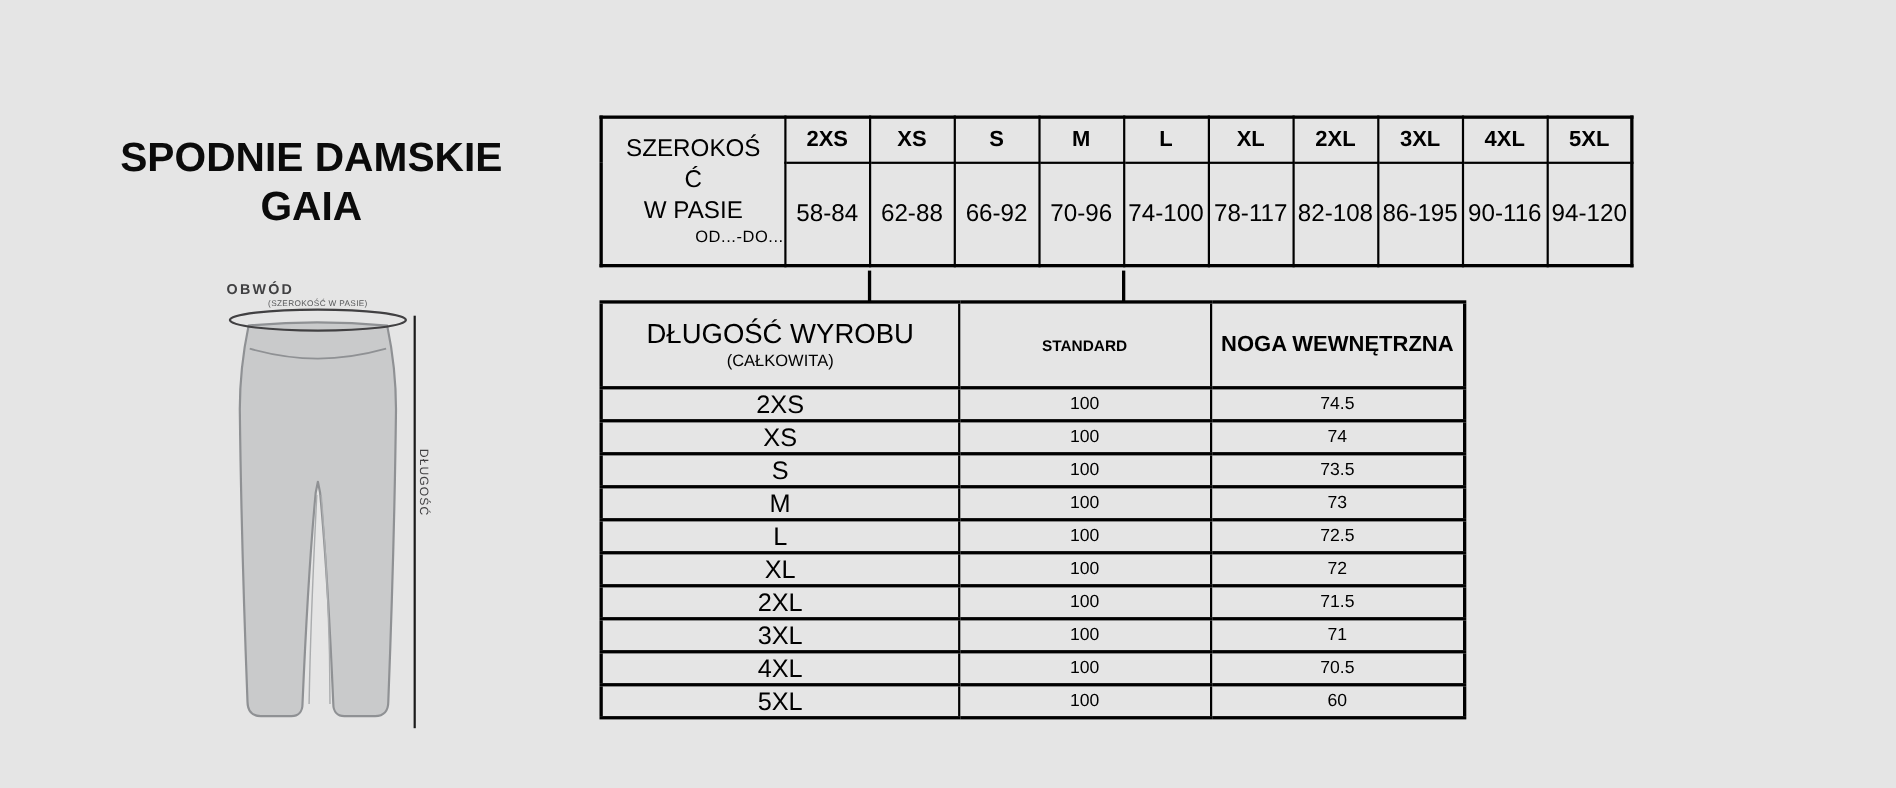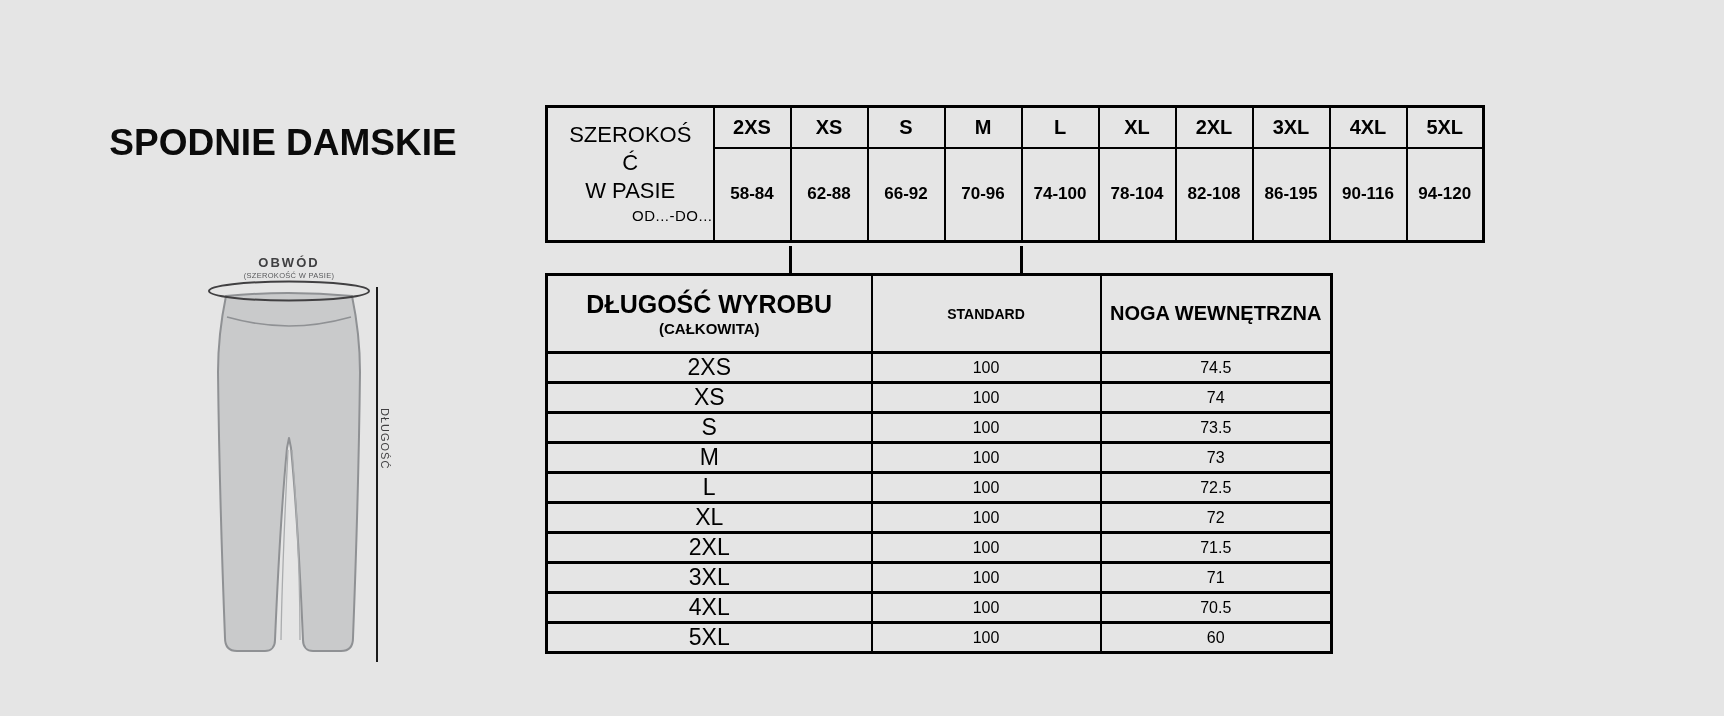--- a/index.html
+++ b/index.html
@@ -6,66 +6,67 @@
   html,body { background:#ffffff; }
   body { font-family:"Liberation Sans", sans-serif; color:#000; }
 
   .canvas { position:relative; width:1724px; height:716px; background:#e5e5e5; overflow:hidden; }
 
   
   .title { position:absolute; left:63px; top:120px; width:440px; text-align:center;
            font-weight:bold; font-size:37px; line-height:45px; color:#0b0b0b; }
 
   
-  .obwod { position:absolute; left:206px; top:255px; width:166px; text-align:center;
+  .obwod { position:absolute; left:206px; top:255px; width:166px; text-align:left;
            font-size:13px; font-weight:bold; letter-spacing:2px; color:#404042; }
   .obwod-sub { position:absolute; left:206px; top:271px; width:166px; text-align:center;
            font-size:7.5px; letter-spacing:0.3px; color:#57585a; }
   .pants-svg { position:absolute; left:175px; top:280px; }
   .measure-line { position:absolute; left:376px; top:287px; width:2px; height:375px; background:#1b1b1b; }
   .measure-label { position:absolute; left:379px; top:408px; writing-mode:vertical-rl;
            font-size:11px; letter-spacing:1px; color:#414042; }
 
   
   .t-top { position:absolute; left:545px; top:105px; border-collapse:collapse;
            table-layout:fixed; border:3px solid #000; }
   .t-top th, .t-top td { border:2px solid #000; text-align:center; vertical-align:middle;
            overflow:hidden; white-space:nowrap; }
   .t-top th { width:77px; height:41px; font-size:20px; font-weight:bold; }
-  .t-top td.range { height:94px; font-size:17px; font-weight:bold; }
+  .t-top td.range { height:94px; font-size:22px; font-weight:normal; }
   .t-top td.label-cell { width:167px; font-size:22px; }
   .lbl-line { line-height:28px; }
   .lbl-sub { font-size:15px; line-height:22px; letter-spacing:0.5px;text-align:right; }
 
   
   .connector { position:absolute; top:246px; width:3px; height:29px; background:#000; }
   .connector.c1 { left:789px; }
   .connector.c2 { left:1020px; }
 
   
   .t-bot { position:absolute; left:545px; top:273px; border-collapse:collapse;
            table-layout:fixed; border:3px solid #000; }
   .t-bot th, .t-bot td { border-style:solid; border-color:#000; border-width:3px 2px;
            text-align:center; vertical-align:middle; overflow:hidden; white-space:nowrap; }
   .t-bot th { height:78px; }
-  .t-bot th.c-size { width:325px; font-weight:bold; }
+  .t-bot th.c-size { width:325px; font-weight:normal; }
   .t-bot th.c-std  { width:229px; font-size:14px; font-weight:bold; }
   .t-bot th.c-leg  { width:231px; font-size:20px; font-weight:bold; letter-spacing:0; }
   .bt-title { font-size:25px; line-height:30px; }
   .bt-sub { font-size:15px; line-height:19px; }
   .t-bot td { height:27px; font-size:16px; }
   .t-bot td.c-size { font-size:23px; }
 </style>
 </head>
 <body>
 
 <div class="canvas">
 
   <div class="title">
     <div>SPODNIE DAMSKIE</div>
+    <div>GAIA</div>
   </div>
 
   <div class="obwod">OBWÓD</div>
   <div class="obwod-sub">(SZEROKOŚĆ W PASIE)</div>
 
   <svg class="pants-svg" width="240" height="382" viewBox="175 280 240 382" xmlns="http://www.w3.org/2000/svg">
     <path class="pants-body" d="M 226 296
              C 268 292, 308 292, 352 296
              C 357 320, 360 345, 360 372
              C 359 460, 356 560, 353 638
@@ -113,21 +114,21 @@
           <th>4XL</th>
           <th>5XL</th>
         </tr>
       <tr id="size-range-row">
 
       <td class="range">58-84</td>
           <td class="range">62-88</td>
           <td class="range">66-92</td>
           <td class="range">70-96</td>
           <td class="range">74-100</td>
-          <td class="range">78-104</td>
+          <td class="range">78-117</td>
           <td class="range">82-108</td>
           <td class="range">86-195</td>
           <td class="range">90-116</td>
           <td class="range">94-120</td>
         </tr>
     </tbody>
   </table>
 
   <div class="connector c1"></div>
   <div class="connector c2"></div>

